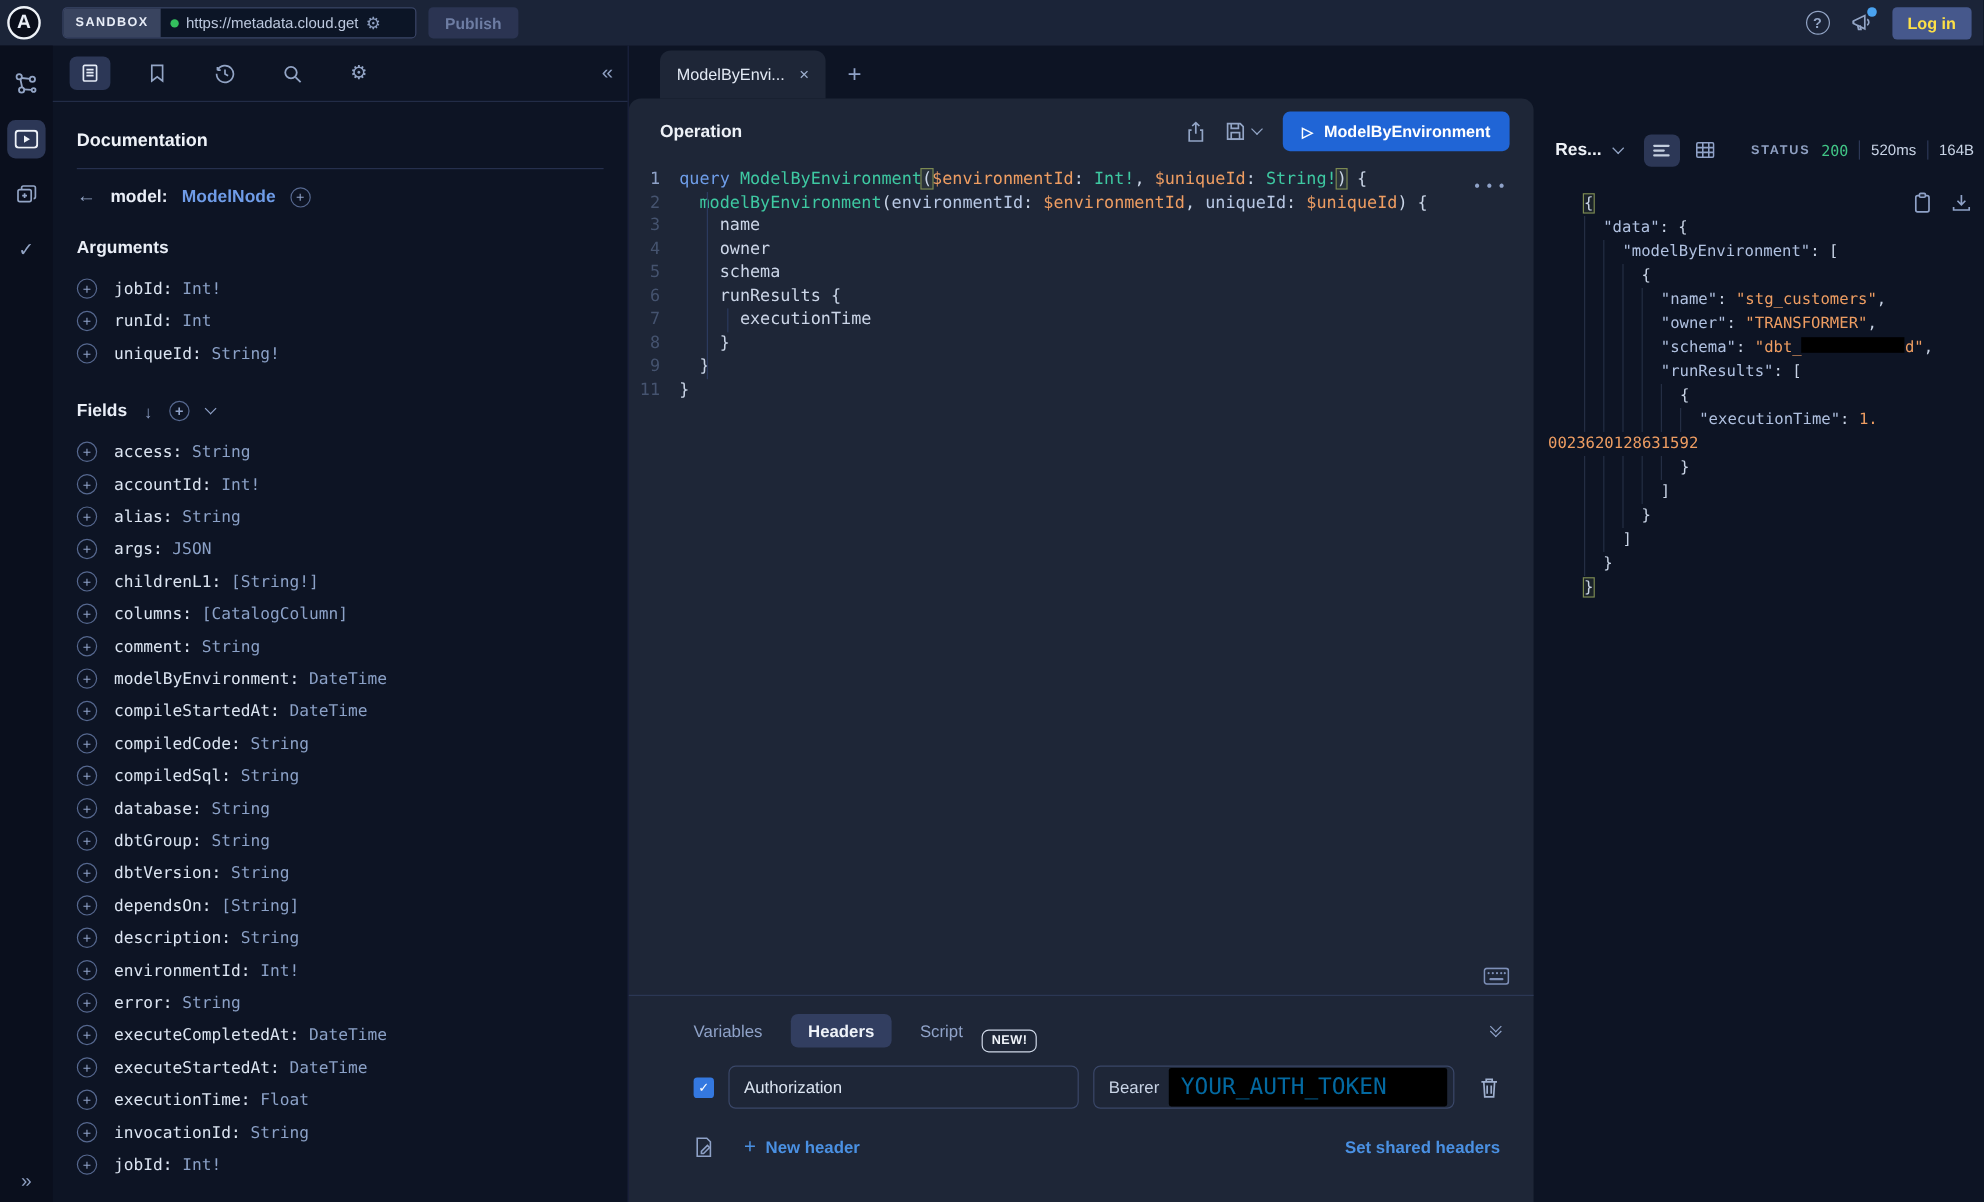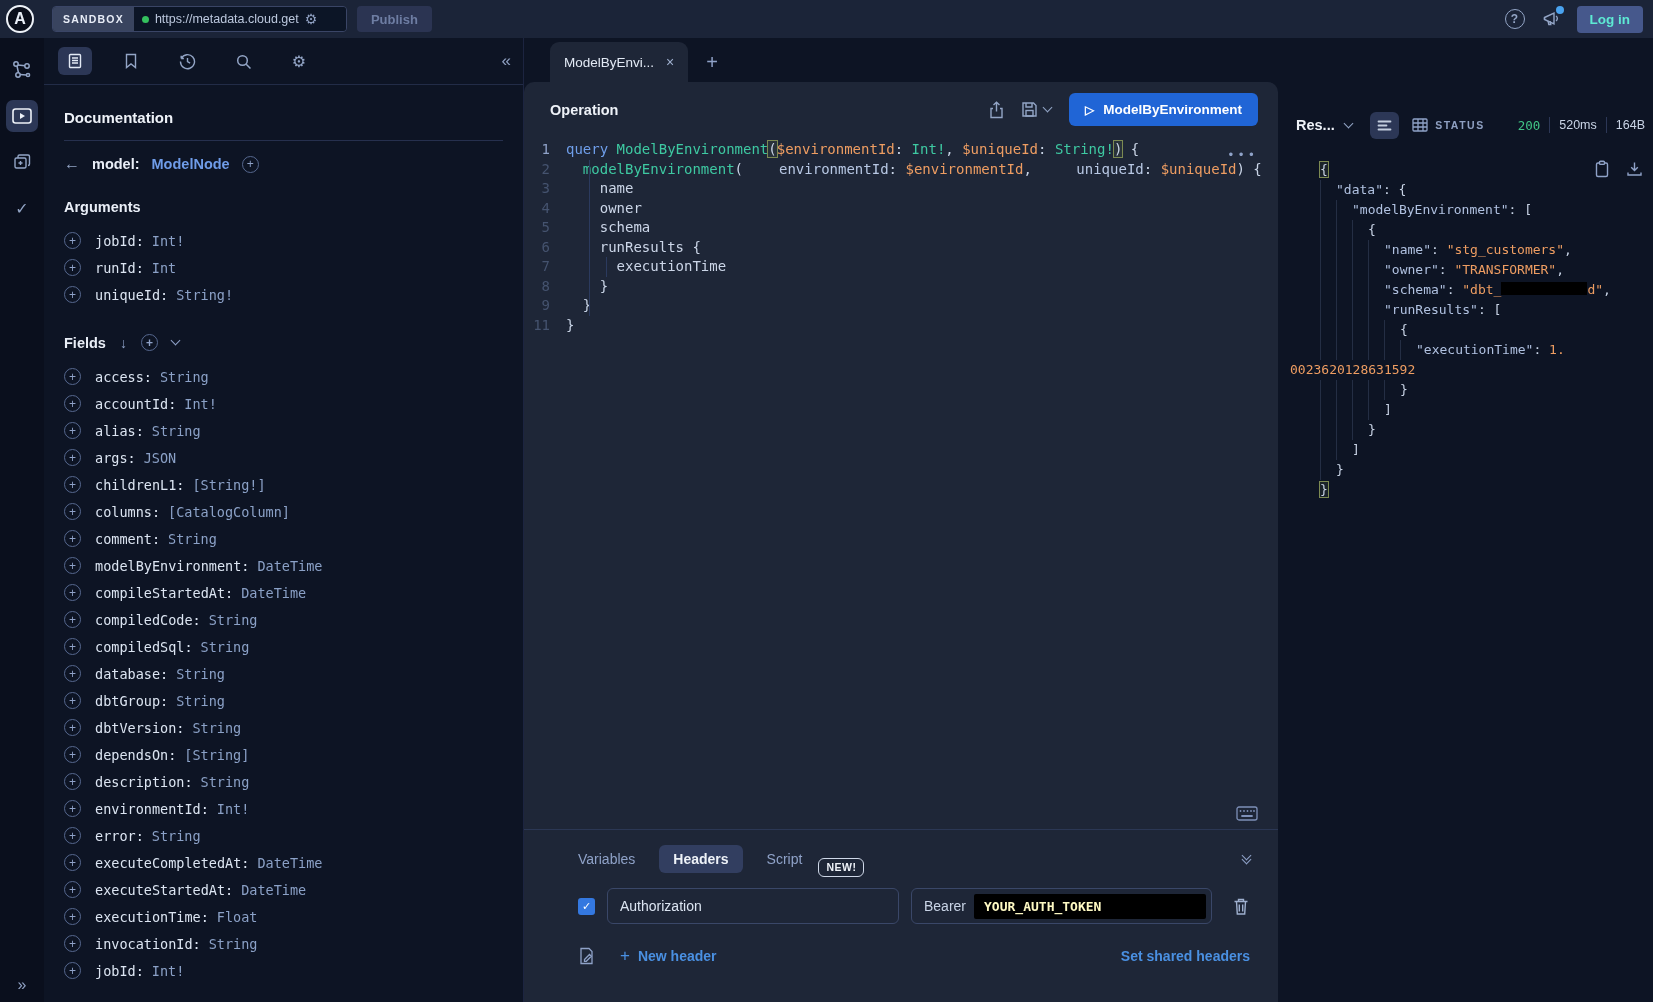--- a/index.html
+++ b/index.html
@@ -17,21 +17,21 @@
   .dot-green { width:7px; height:7px; border-radius:50%; background:#34c05e; flex:none; }
   .url-text { font-size:12.5px; color:#bcc8de; white-space:nowrap; overflow:hidden; }
   .gear { color:#8fa0c2; font-size:14px; line-height:1; }
   .btn-publish { margin-left:10px; height:26px; padding:0 14px; border-radius:4px; background:#2b3452;
     color:#6e7da3; font-size:13px; font-weight:bold; border:none; }
   .topbar-right { margin-left:auto; display:flex; align-items:center; gap:16px; }
   .help-circle { width:20px; height:20px; border-radius:50%; border:1.5px solid #93a5c6; color:#93a5c6;
     display:flex; align-items:center; justify-content:center; font-size:12px; font-weight:bold; }
   .megaphone-wrap { position:relative; color:#93a5c6; display:flex; }
   .notif-dot { position:absolute; top:-3px; right:-3px; width:8px; height:8px; border-radius:50%; background:#4aa3f0; }
-  .btn-login { height:27px; padding:0 13px; border-radius:4px; background:#46588c; color:#5eead4;
+  .btn-login { height:27px; padding:0 13px; border-radius:4px; background:#46588c; color:#fde047;
     font-size:13.5px; font-weight:bold; border:none; }
 
   
   .layout { display:flex; height:964px; }
 
   
   .rail { width:44px; background:#0a0f1d; display:flex; flex-direction:column; align-items:center;
     padding-top:16px; gap:14px; flex:none; }
   .rail-icon { color:#93a5c6; width:32px; height:32px; display:flex; align-items:center; justify-content:center; }
   .rail-icon.selected { background:#2c3756; border-radius:7px; color:#eef2f8; }
@@ -84,21 +84,21 @@
   .code-line { display:flex; white-space:pre; }
   .ln { width:42px; text-align:right; padding-right:16px; color:#45536f; flex:none; }
   .ln-active { color:#8fa2c8; }
   .ct { white-space:pre; }
   .editor-guide-a { position:absolute; left:65px; top:24px; width:1px; height:156px; background:#2b3a5e; }
   .editor-guide-b { position:absolute; left:82px; top:121px; width:1px; height:20px; background:#2b3a5e; }
   .editor-menu { position:absolute; top:10px; right:20px; color:#8fa2c8; font-size:12px; letter-spacing:3px; }
   .kbd-icon { position:absolute; bottom:8px; right:20px; color:#7e90b8; }
 
   .tk-kw { color:#6f9eea; } .tk-op { color:#3ec9a2; } .tk-var { color:#ee9d62; }
-  .tk-ty { color:#3ec9a2; } .tk-pn { color:#c9d4e6; } .tk-at { color:#b8c8e4;margin-left:36px; }
+  .tk-ty { color:#3ec9a2; } .tk-pn { color:#c9d4e6; } .tk-at { color:#b8c8e4; }
   .tk-fl { color:#ccd6e8; }
   .tk-bx { color:#c9d4e6; outline:1px solid #7c8a52; background:rgba(124,138,82,.12); }
   .tk-key { color:#b0c1e0; } .tk-str { color:#ee9d62; } .tk-num { color:#ee9d62; }
   .tk-red { display:inline-block; width:86px; height:13px; background:#000; vertical-align:-1px; }
 
   
   .bottom-panel { flex:none; height:173px; border-top:1px solid #2b3754; padding:12px 28px 0 54px;
     display:flex; flex-direction:column; }
   .bp-tabs { display:flex; align-items:center; gap:24px; height:34px; }
   .bp-tab { font-size:14px; color:#8fa2c8; }
@@ -107,40 +107,40 @@
     font-weight:bold; letter-spacing:.5px; color:#eef2f8; margin-left:-8px;margin-top:16px; }
   .dbl-chev { margin-left:auto; color:#8fa2c8; display:flex; flex-direction:column; gap:0; align-items:center; }
   .bp-row { display:flex; align-items:center; margin-top:12px; gap:12px; }
   .checkbox { width:17px; height:17px; border-radius:3px; background:#3478e0; color:#fff; display:flex;
     align-items:center; justify-content:center; font-size:11px; flex:none; }
   .hdr-input { height:36px; border:1px solid #3a4768; border-radius:6px; background:transparent;
     color:#dce5f2; font-size:14px; padding:0 12px; width:292px; font-family:"Liberation Sans", sans-serif; }
   .hdr-value { height:36px; border:1px solid #3a4768; border-radius:6px; display:flex; align-items:center;
     gap:8px; padding:0 5px 0 12px; flex:1; max-width:308px; }
   .bearer-prefix { color:#c9d4e6; font-size:14px; flex:none; }
-  .token-redact { background:#000; border-radius:2px; color:#fef9c3; font-family:"DejaVu Sans Mono", monospace;
-    font-size:13px; font-weight:bold; padding:5px 10px; flex:1; }
+  .token-redact { background:#000; border-radius:2px; color:#0369a1; font-family:"DejaVu Sans Mono", monospace;
+    font-size:19px; font-weight:normal; padding:5px 10px; flex:1; }
   .trash { color:#9fb0cf; margin-left:8px; }
   .bp-footer { display:flex; align-items:center; margin-top:22px; gap:24px; }
   .doc-pencil { color:#8fa2c8; }
   .link-blue { color:#4a90e2; font-size:14px; font-weight:bold; display:flex; align-items:center; gap:8px; }
   .plus-glyph { font-size:17px; font-weight:normal; }
   .push-right { margin-left:auto; }
 
   
   .response { width:375px; flex:none; padding:70px 8px 0 12px; display:flex; flex-direction:column; }
   .resp-header { display:flex; align-items:center; height:34px; padding-left:6px; }
   .resp-title { font-size:14.5px; font-weight:bold; color:#eef2f8; }
   .resp-chev { color:#93a5c6; margin-left:10px; }
   .view-pill { width:30px; height:27px; border-radius:6px; display:flex; align-items:center; justify-content:center;
     color:#c3cede; margin-left:18px; background:#2c3756; }
   .view-table { width:30px; height:27px; display:flex; align-items:center; justify-content:center; color:#8fa2c8; margin-left:6px; }
   .status-group { margin-left:auto; display:flex; align-items:center; gap:9px; }
   .status-label { font-size:10.5px; font-weight:bold; letter-spacing:1.5px; color:#8fa0c2; }
-  .status-code { font-size:12.5px; color:#41c586; font-family:"DejaVu Sans Mono", monospace;margin-left:24px; }
+  .status-code { font-size:12.5px; color:#41c586; font-family:"DejaVu Sans Mono", monospace; }
   .sep { width:1px; height:16px; background:#2c3756; }
   .metric { font-size:12.5px; color:#c9d4e6; }
   .resp-body { position:relative; margin-top:18px; padding-left:30px; font-family:"DejaVu Sans Mono", monospace;
     font-size:13px; line-height:20px; }
   .resp-actions { position:absolute; top:0; right:2px; display:flex; gap:16px; color:#8fa2c8; }
   .json-line { display:flex; white-space:pre; }
   .json-line.wrap { margin-left:-30px; }
   .jg { flex:0 0 16px; border-left:1px solid rgba(120,140,180,.22); }
   .jt { white-space:pre; }
 

